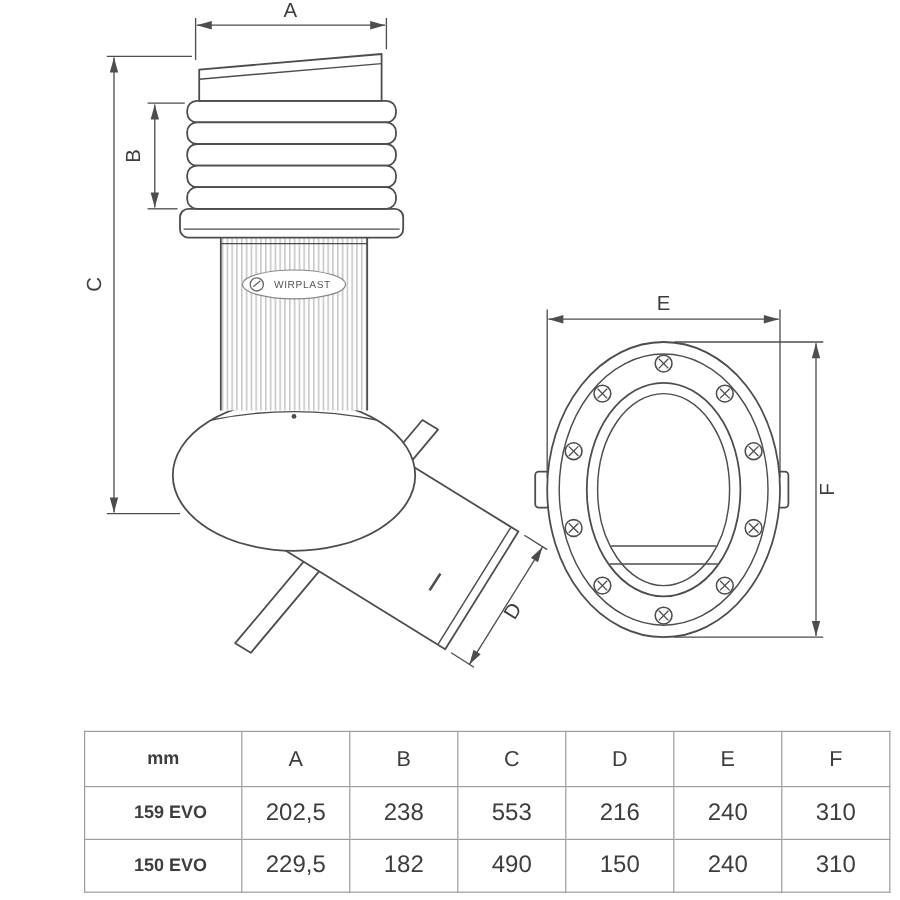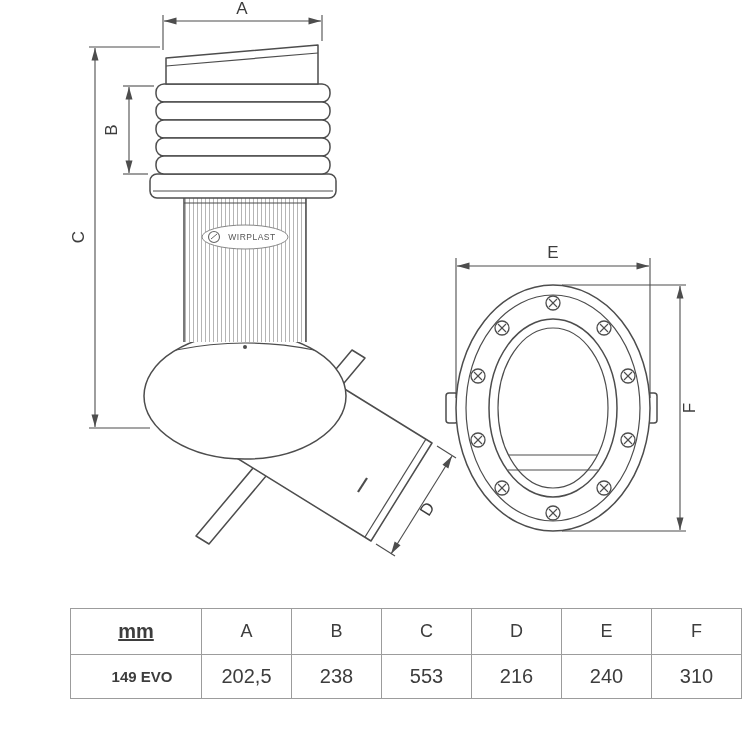--- a/index.html
+++ b/index.html
@@ -6,21 +6,21 @@
             font-family:"Liberation Sans",sans-serif;}
   .stage{width:750px;height:750px;position:relative;}
   svg text{font-family:"Liberation Sans",sans-serif;fill:#3d3d3d;}
   .dim-label{font-size:17px;}
   .logo-text{font-size:8.5px;letter-spacing:.5px;fill:#555;}
   .table-wrap{padding:26px 0 0 70px;}
   table.dims{border-collapse:collapse;color:#3d3d3d;}
   table.dims td{border:1px solid #9c9c9c;text-align:center;background:#fff;}
   tr.h-head{height:46px;}
   tr.h-data{height:44px;}
-  td.c-unit{width:128px;font-size:20px;font-weight:bold;text-decoration:underline;}
+  td.c-unit{width:128px;font-size:15px;font-weight:bold;}
   td.c-col{width:87px;font-size:18px;}
   td.c-name{text-align:left;padding-left:13px;font-weight:bold;font-size:15px;}
   td.c-val{font-size:20px;}
 </style>
 </head>
 <body>
 
 <div class="stage">
 
   <svg width="750" height="578" viewBox="0 0 750 578">
@@ -156,24 +156,33 @@
           <tr class="h-head">
         <td class="c-unit">mm</td>
         <td class="c-col">A</td>
         <td class="c-col">B</td>
         <td class="c-col">C</td>
         <td class="c-col">D</td>
         <td class="c-col">E</td>
         <td class="c-col">F</td>
       </tr>
       <tr class="h-data">
-        <td class="c-name">149 EVO</td>
+        <td class="c-name">159 EVO</td>
         <td class="c-val">202,5</td>
         <td class="c-val">238</td>
         <td class="c-val">553</td>
         <td class="c-val">216</td>
+        <td class="c-val">240</td>
+        <td class="c-val">310</td>
+      </tr>
+      <tr class="h-data">
+        <td class="c-name">150 EVO</td>
+        <td class="c-val">229,5</td>
+        <td class="c-val">182</td>
+        <td class="c-val">490</td>
+        <td class="c-val">150</td>
         <td class="c-val">240</td>
         <td class="c-val">310</td>
       </tr>
     </tbody>
       </table>
   </div>
 </div>
 
 </body></html>

